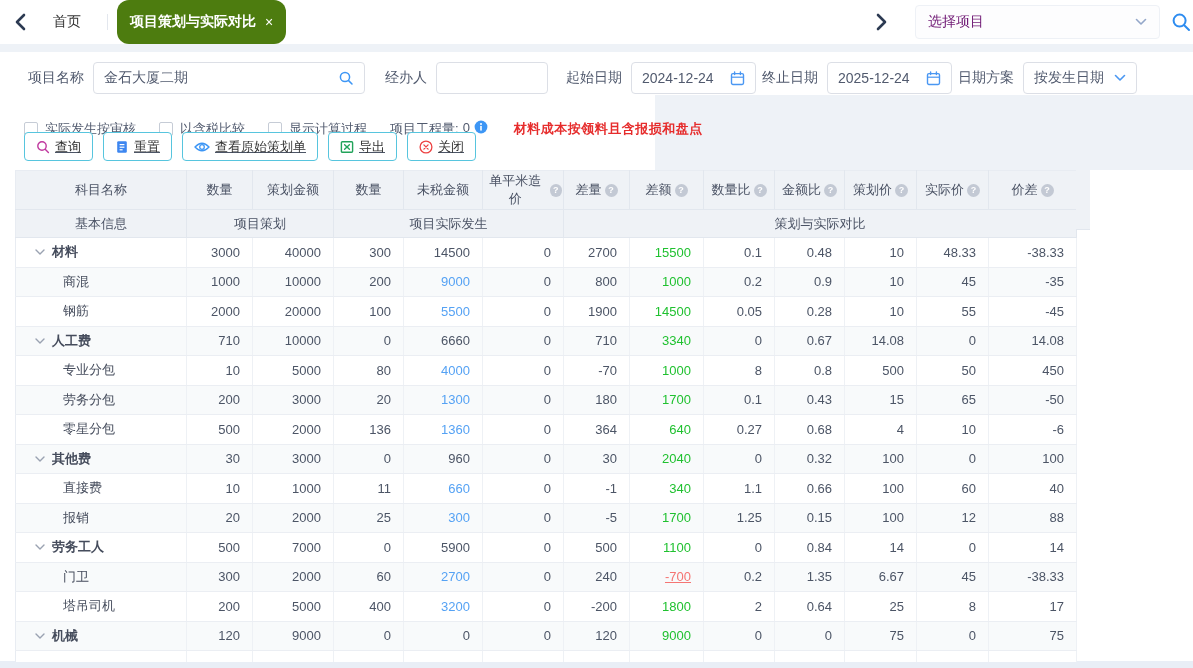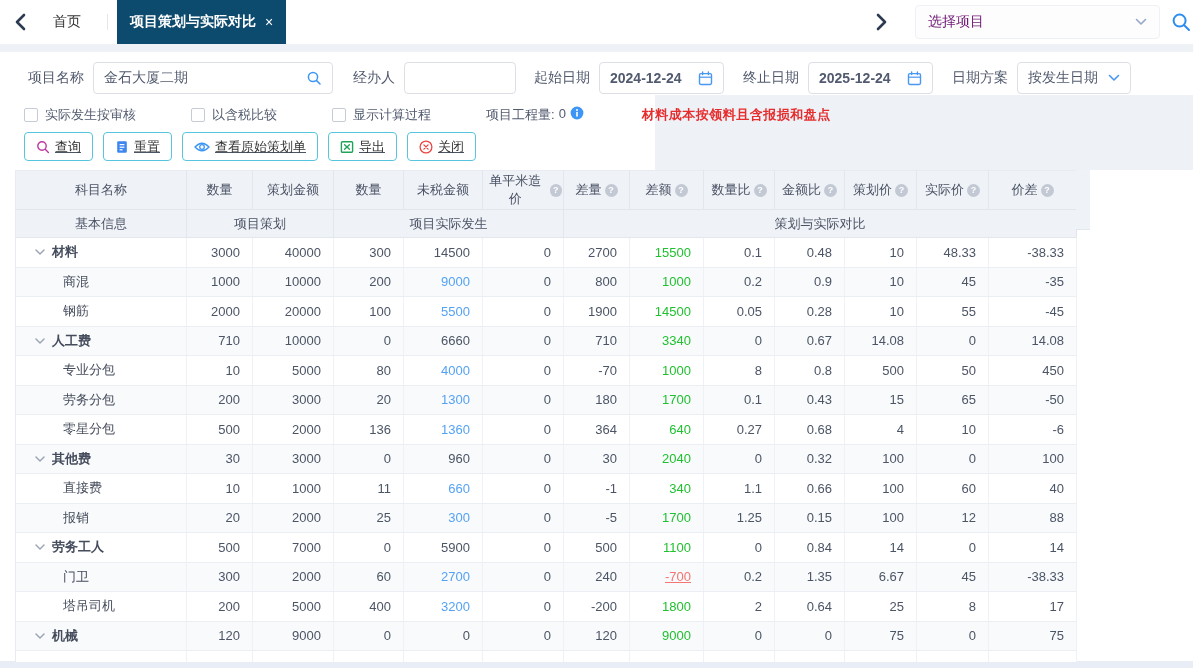--- a/index.html
+++ b/index.html
@@ -9,46 +9,46 @@
     background: #ffffff;
     font-family: "Liberation Sans", "DejaVu Sans", sans-serif;
     color: #4c5566;
   }
   
   .topbar { position: absolute; top: 0; left: 0; width: 1193px; height: 44px; background: #fff; display: flex; align-items: center; }
   .nav-chev { display: flex; align-items: center; cursor: pointer; }
   .back-btn { margin-left: 15px; }
   .home-tab { margin-left: 27px; font-size: 14px; color: #333; cursor: pointer; }
   .tab-sep { width: 1px; height: 16px; background: #e3e7ee; margin-left: 26px; }
-  .active-tab { margin-left: 9px; height: 44px; background: #0c4a6e; border-radius: 0; color: #fff;
+  .active-tab { margin-left: 9px; height: 44px; background: #4d7c0f; border-radius: 12px; color: #fff;
     display: flex; align-items: center; padding: 0 13px; font-size: 14px; font-weight: 600; gap: 9px; cursor: pointer; }
   .tab-close { font-weight: 400; font-size: 14px; cursor: pointer; }
   .fwd-btn { position: absolute; left: 876px; top: 13px; }
   .project-select { position: absolute; left: 915px; top: 5px; width: 245px; height: 34px;
     background: #fdfdfe; border: 1px solid #eef1f6; border-radius: 4px; display: flex; align-items: center;
     justify-content: space-between; padding: 0 12px; font-size: 14px; color: #701a75; cursor: pointer; }
   .topbar-search { position: absolute; left: 1171px; top: 12px; cursor: pointer; }
   .sub-strip { position: absolute; top: 44px; left: 0; width: 1193px; height: 8px; background: #eef2f7; }
   .gray-right { position: absolute; top: 95px; left: 655px; width: 538px; height: 75px; background: #eef2f7; }
   .bottom-strip { position: absolute; top: 661px; left: 0; width: 1193px; height: 7px; background: #e9eef6; }
 
   
   .filter-row { position: absolute; top: 62px; left: 28px; display: flex; align-items: center; }
   .f-label { font-size: 14px; color: #515a6e; margin-right: 9px; white-space: nowrap; }
   .f-box { height: 32px; border: 1px solid #dcdfe6; border-radius: 4px; background: #fff;
     display: flex; align-items: center; padding: 0 10px; font-size: 14px; color: #515a6e; }
   .f-box input { border: none; outline: none; padding: 0; margin: 0; font: inherit; color: inherit; width: 100%; background: transparent; }
-  .input-project { width: 240px; margin-right: 20px; }
+  .input-project { width: 272px; margin-right: 20px; }
   .input-handler { width: 112px; margin-right: 18px; }
-  .input-date { width: 125px; margin-right: 19px; font-weight: bold; }
+  .input-date { width: 125px; margin-right: 6px; }
   .scheme-select { width: 114px; justify-content: space-between; cursor: pointer; }
   .f-icon { flex: 0 0 auto; margin-left: 6px; display: flex; cursor: pointer; }
 
   
-  .checkbox-row { position: absolute; top: 106px; left: 24px; display: flex; align-items: center; font-size: 13px; color: #515a6e; gap: 32px; }
+  .checkbox-row { position: absolute; top: 120px; left: 24px; display: flex; align-items: center; font-size: 13px; color: #515a6e; }
   .cb-item { display: flex; align-items: center; margin-right: 23px; }
   .cb { width: 14px; height: 14px; background: #fff; border: 1px solid #c6ccd6; border-radius: 2px; margin-right: 7px; cursor: pointer; }
   .qty-group { display: flex; margin-right: 26px; }
   .qty-value { margin-left: 4px; }
   .info-icon { margin-left: 4px; display: flex; cursor: pointer; }
   .warning { color: #e62c2c; font-weight: 600; font-size: 13px; letter-spacing: .5px; }
 
   
   .toolbar-row { position: absolute; top: 132px; left: 24px; display: flex; gap: 10px; text-decoration: underline; }
   .btn { height: 29px; background: #fff; border: 1px solid #57c5de; border-radius: 4px;

